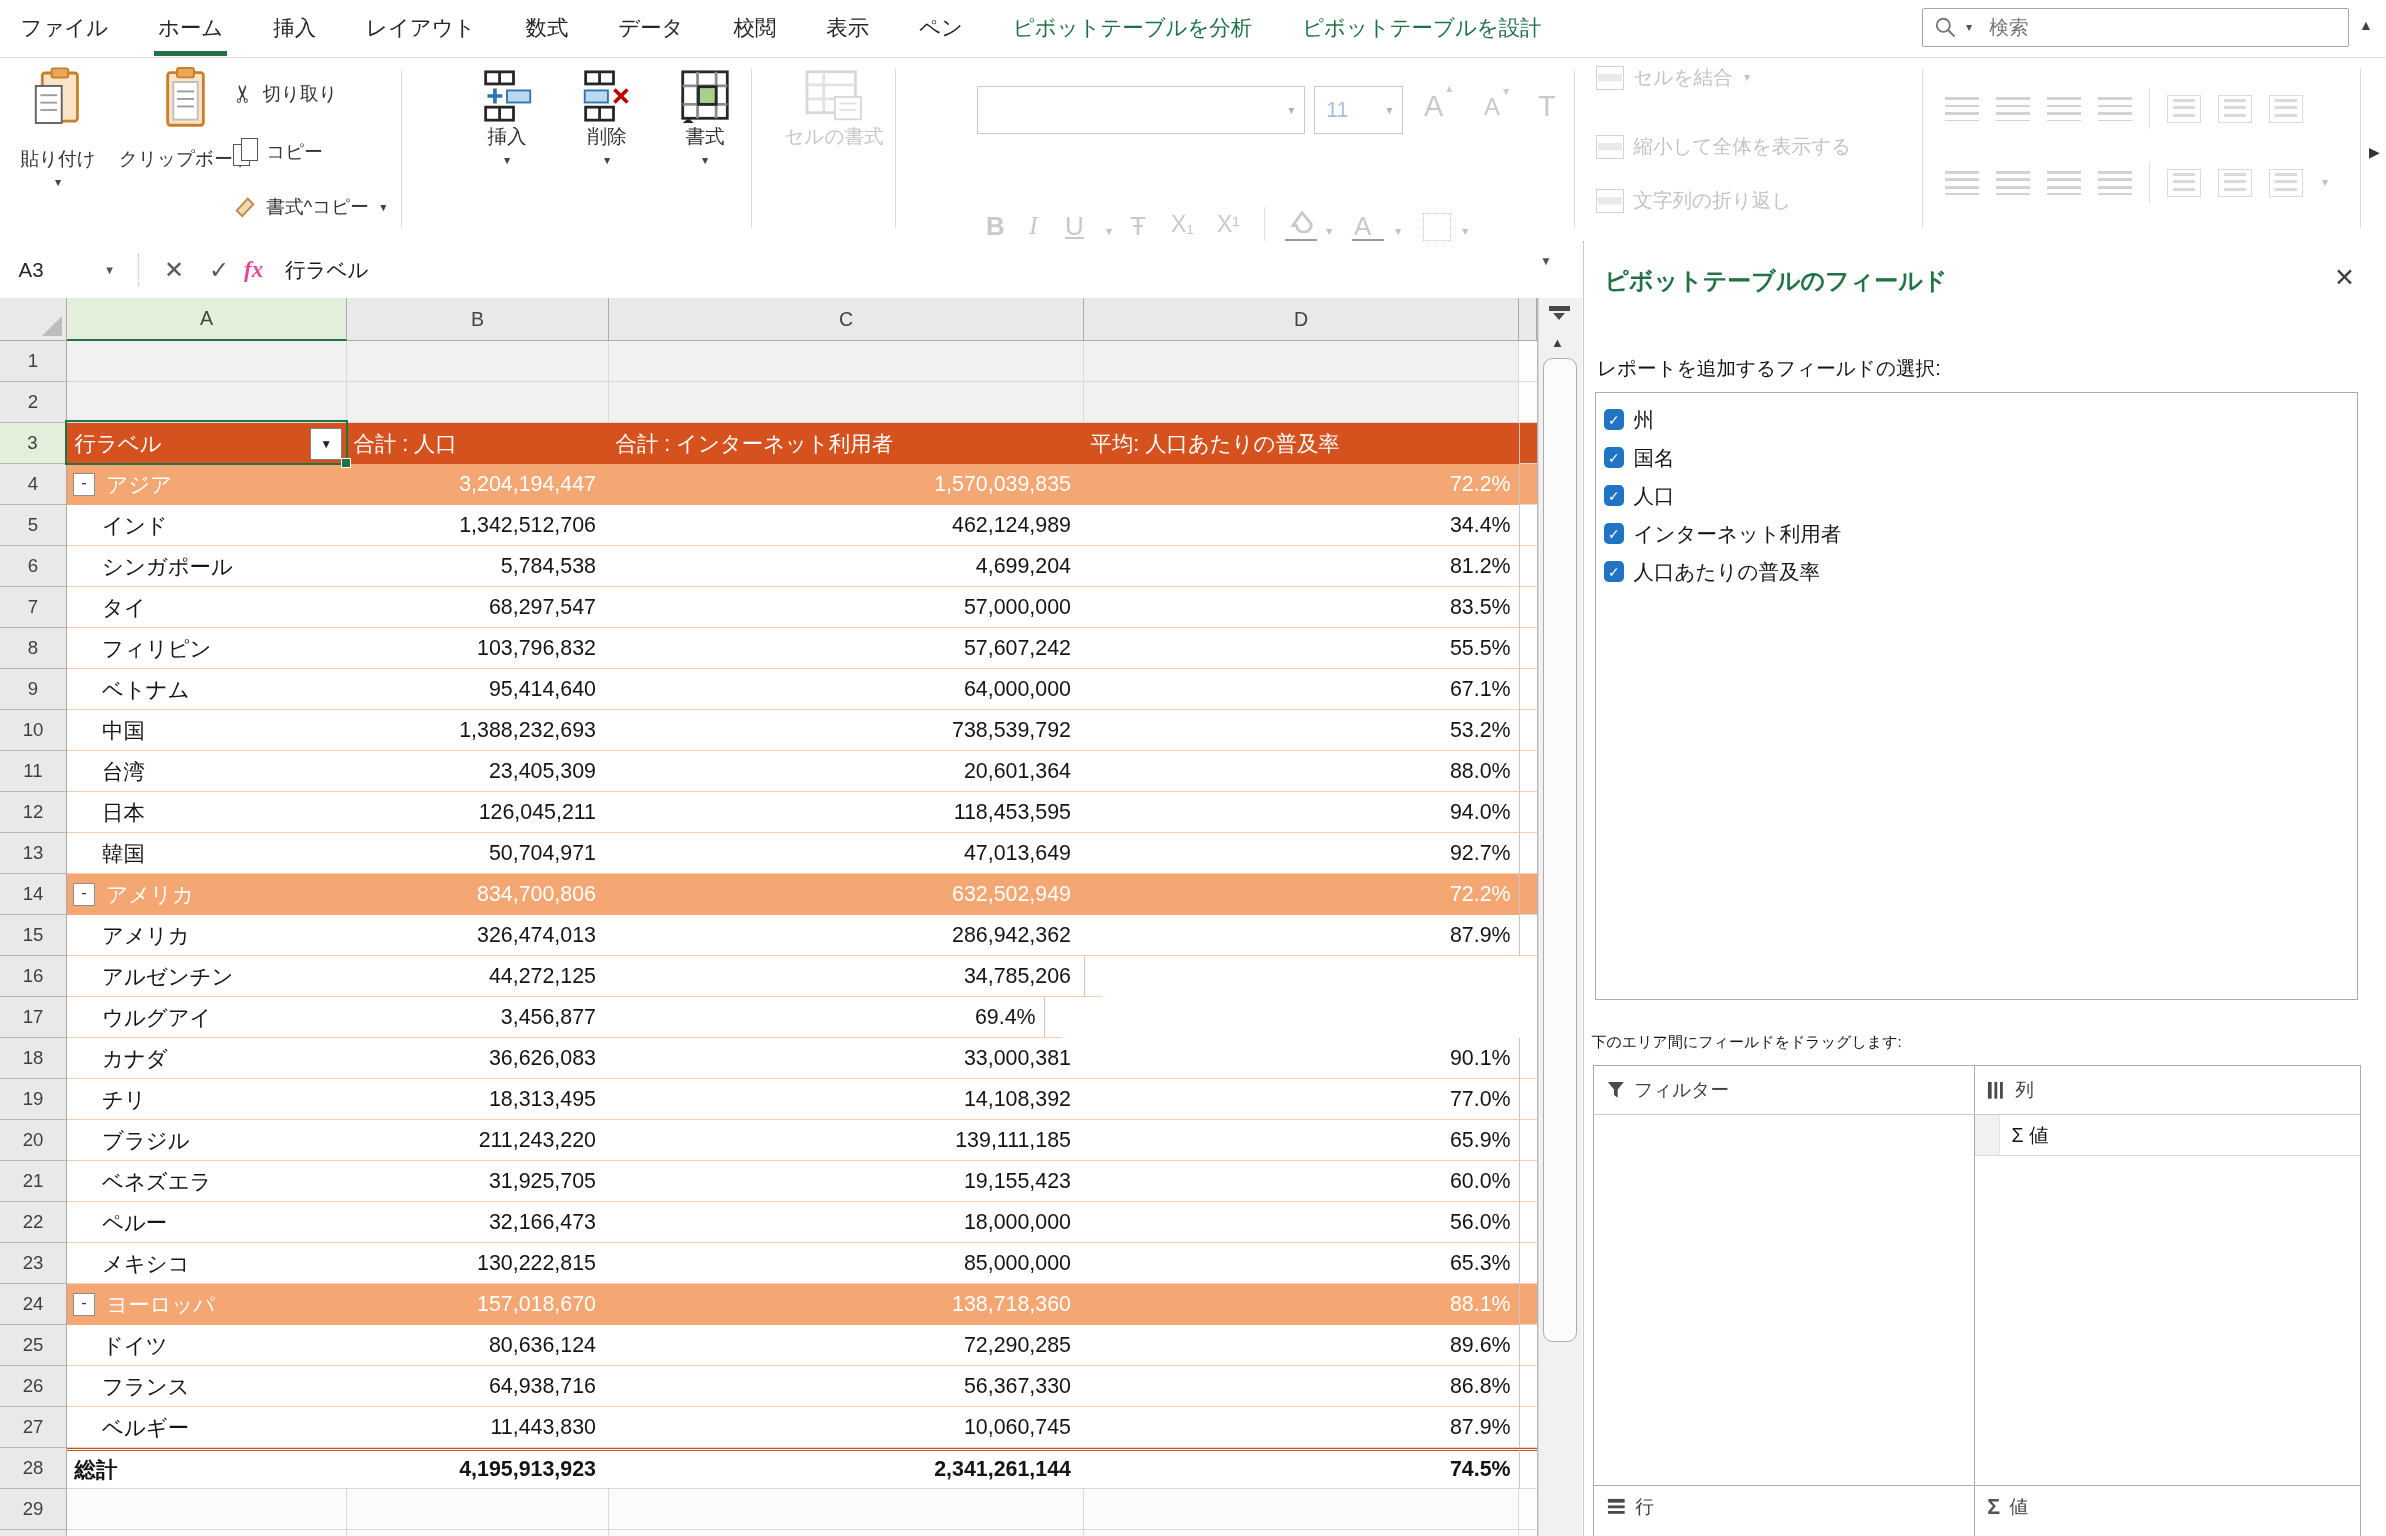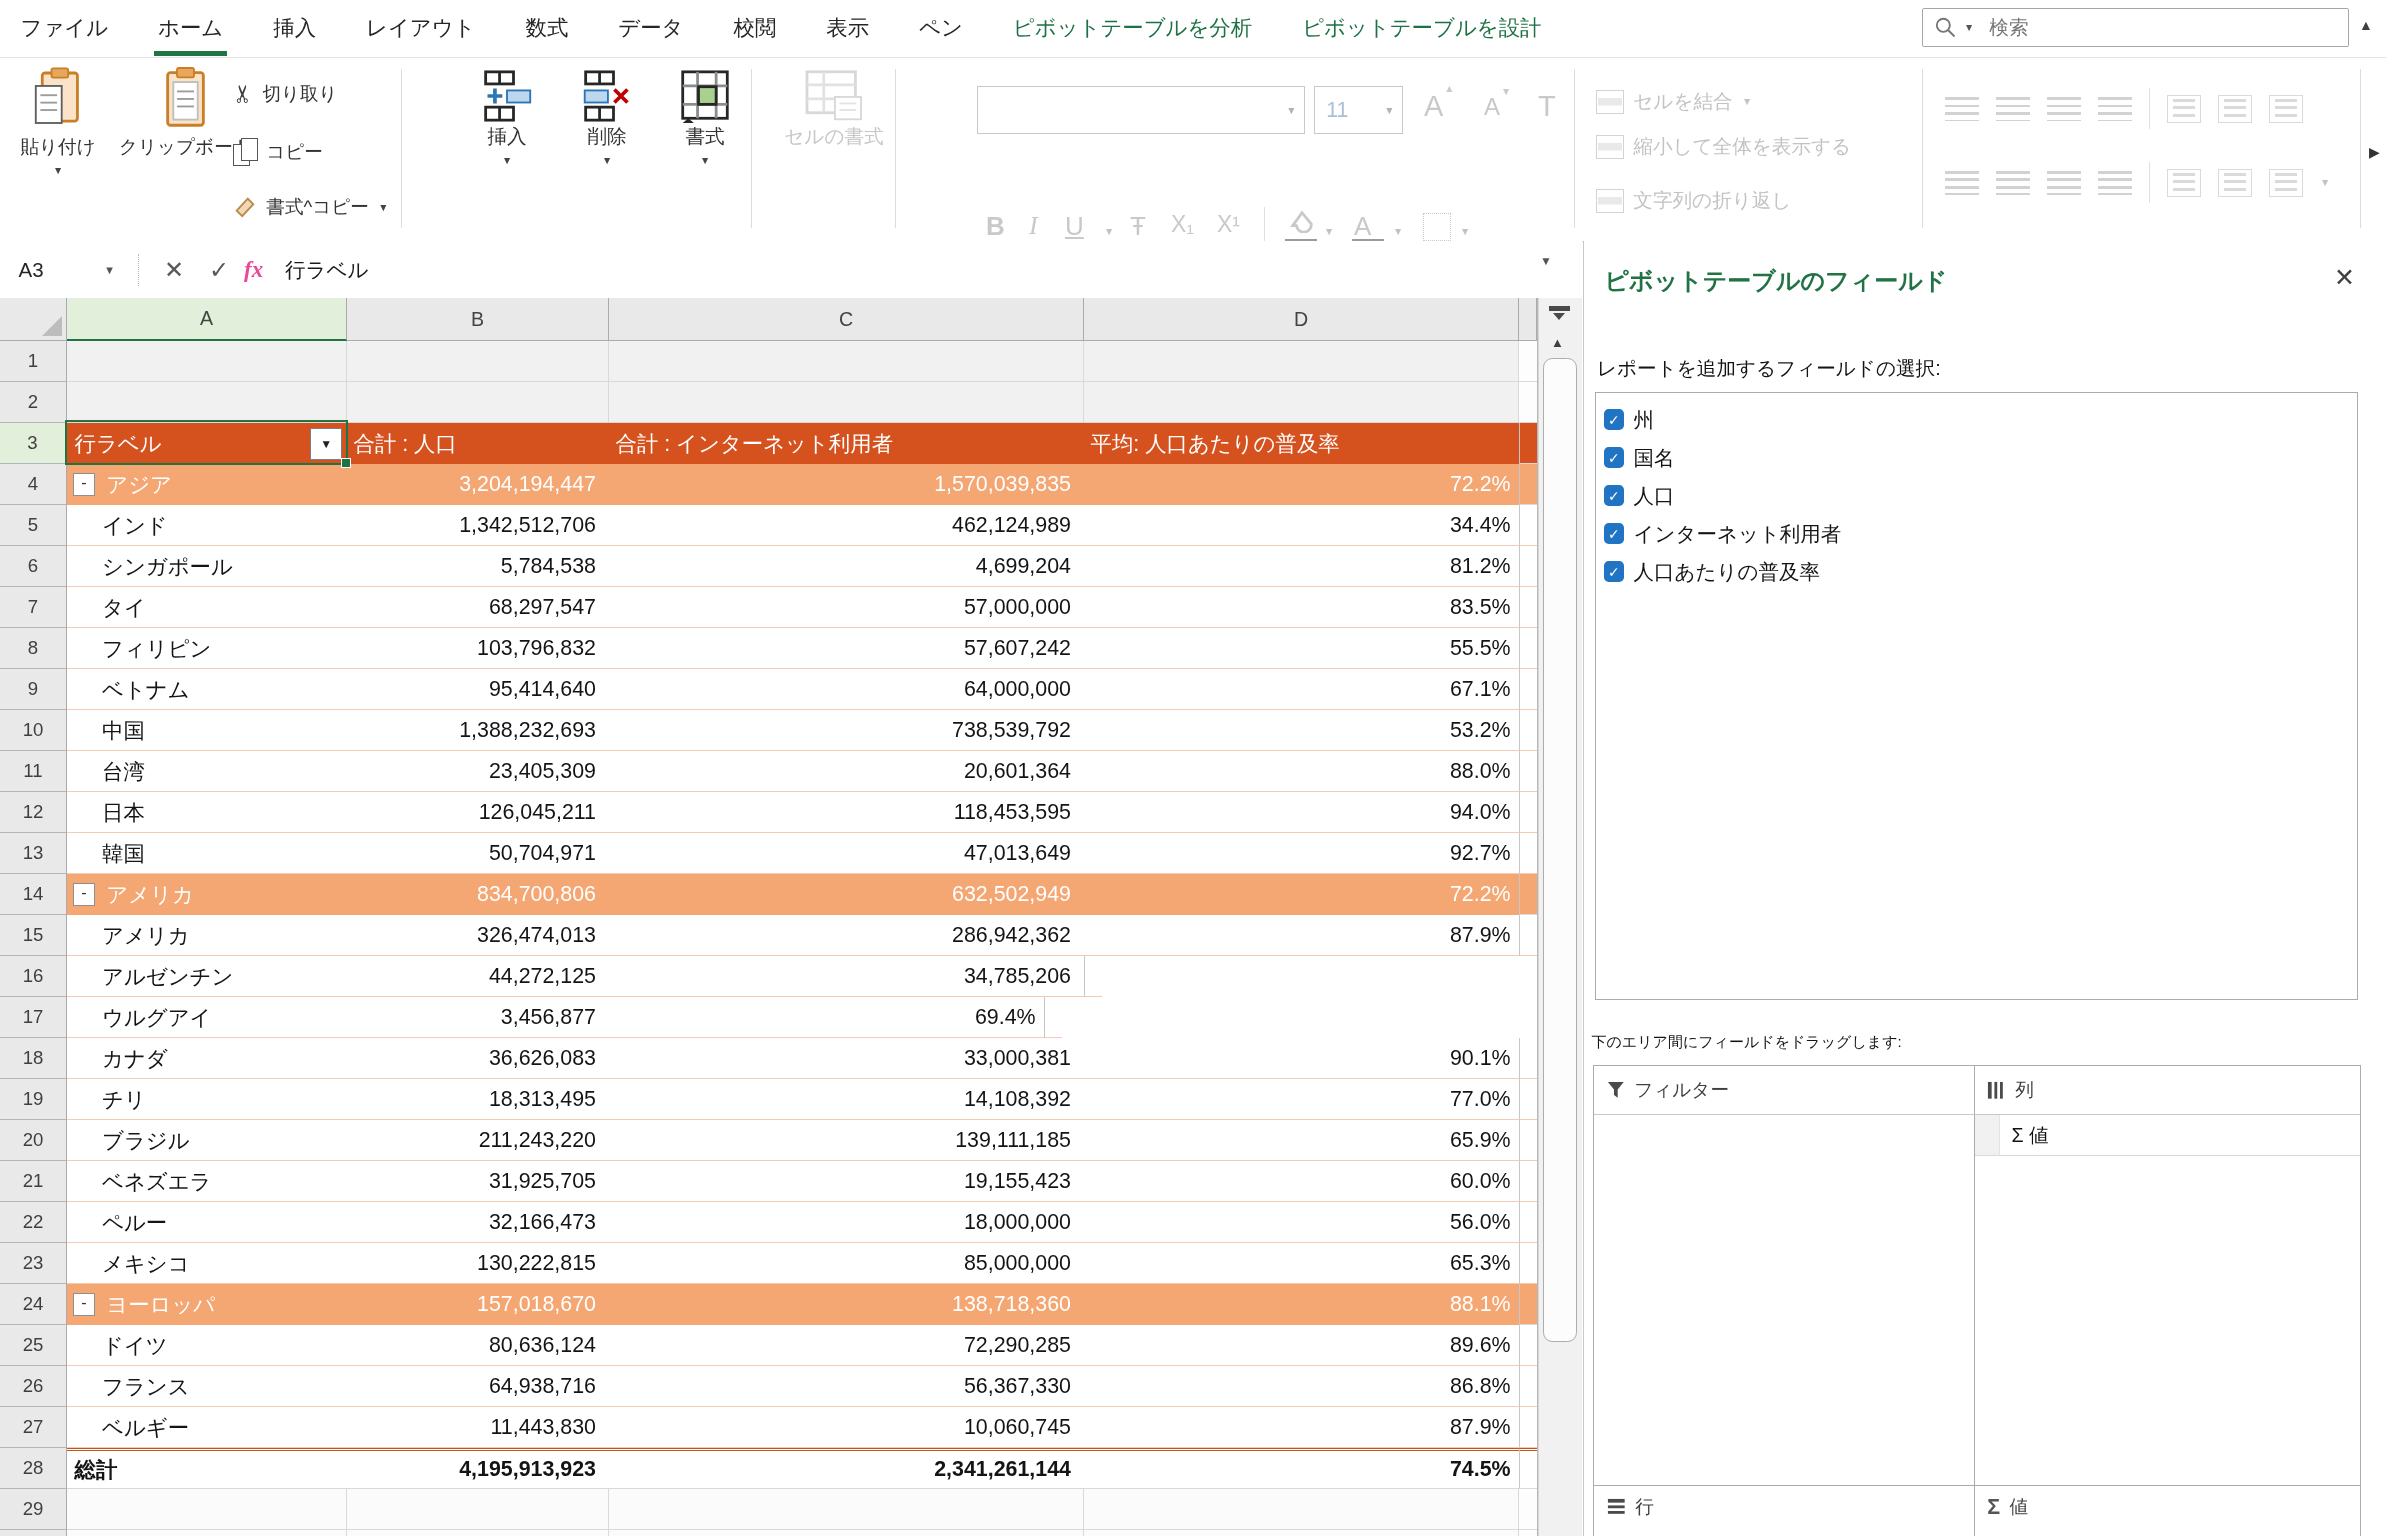--- a/index.html
+++ b/index.html
@@ -19,21 +19,21 @@
   .searchbox .sarrow{font-size:10.3px;color:#555;margin-left:7.5px;}
   .searchbox input{border:none;outline:none;font-size:19.6px;color:#262626;margin-left:13px;width:308px;
                    font-family:"Liberation Sans","DejaVu Sans",sans-serif;background:transparent;}
   .searchbox input::placeholder{color:#767676;opacity:1;}
   .chev-top{position:absolute;left:2359px;top:17px;font-size:14px;color:#3F3F3F;}
 
   
   .ribbon{position:absolute;left:0;top:58px;width:2387px;height:183px;background:#fff;border-bottom:0.9px solid #D5D5D5;}
   .vsep{position:absolute;top:11.2px;bottom:13px;width:0.9px;background:#DCDCDC;}
   .bigbtn{position:absolute;top:9.3px;display:flex;flex-direction:column;align-items:center;font-size:18.6px;color:#333;}
-  .bigbtn .lbl{margin-top:5px;white-space:nowrap;}
+  .bigbtn .lbl{margin-top:17px;white-space:nowrap;}
   .drop{font-size:10.3px;color:#444;margin-top:4.7px;}
   .srow{position:absolute;display:flex;align-items:center;gap:9.3px;font-size:18.6px;color:#333;white-space:nowrap;}
   .medbtn{position:absolute;top:11.2px;width:82px;display:flex;flex-direction:column;align-items:center;font-size:19.6px;color:#333;}
   .disabled, .disabled *{color:#C7C7C7 !important;}
   .combo{position:absolute;border:0.9px solid #C9C9C9;background:#fff;display:flex;align-items:center;box-sizing:border-box;}
   .combo .carrow{margin-left:auto;margin-right:7.5px;font-size:10.3px;color:#B2B2B2;}
   .ghostA{position:absolute;font-size:29px;color:#C9C9C9;}
   .ghostA .tiny{position:absolute;top:-7.5px;right:-11.2px;font-size:10.3px;color:#C9C9C9;}
   .fmt{position:absolute;top:153px;font-size:26px;color:#C9C9C9;}
   .fmt.b{font-weight:bold;}
@@ -283,21 +283,21 @@
       <path d="M8 18 L18 4 l10 12 a8 8 0 0 1 -16 2 z" fill="none" stroke="#C9C9C9" stroke-width="3"></path>
     </svg>
     <div class="colorbar" style="left:1285px;top:181px;"></div>
     <span class="dropg" style="left:1324px">▼</span>
     <span class="fmt" style="left:1354px">A</span>
     <div class="colorbar" style="left:1352px;top:181px;"></div>
     <span class="dropg" style="left:1393px">▼</span>
     <span style="position:absolute;left:1423px;top:155px;width:28px;height:28px;border:1.9px dotted #C9C9C9;box-sizing:border-box;"></span>
     <span class="dropg" style="left:1460px">▼</span>
 
-    <div class="mrow" style="top:30px">
+    <div class="mrow" style="top:6px">
       <span class="gicon"></span>
       <span>セルを結合</span>
       <span style="font-size:10.3px;">▼</span>
     </div>
     <div class="mrow" style="top:75px">
       <span class="gicon"></span>
       <span>縮小して全体を表示する</span>
     </div>
     <div class="mrow" style="top:129px">
       <span class="gicon"></span>

